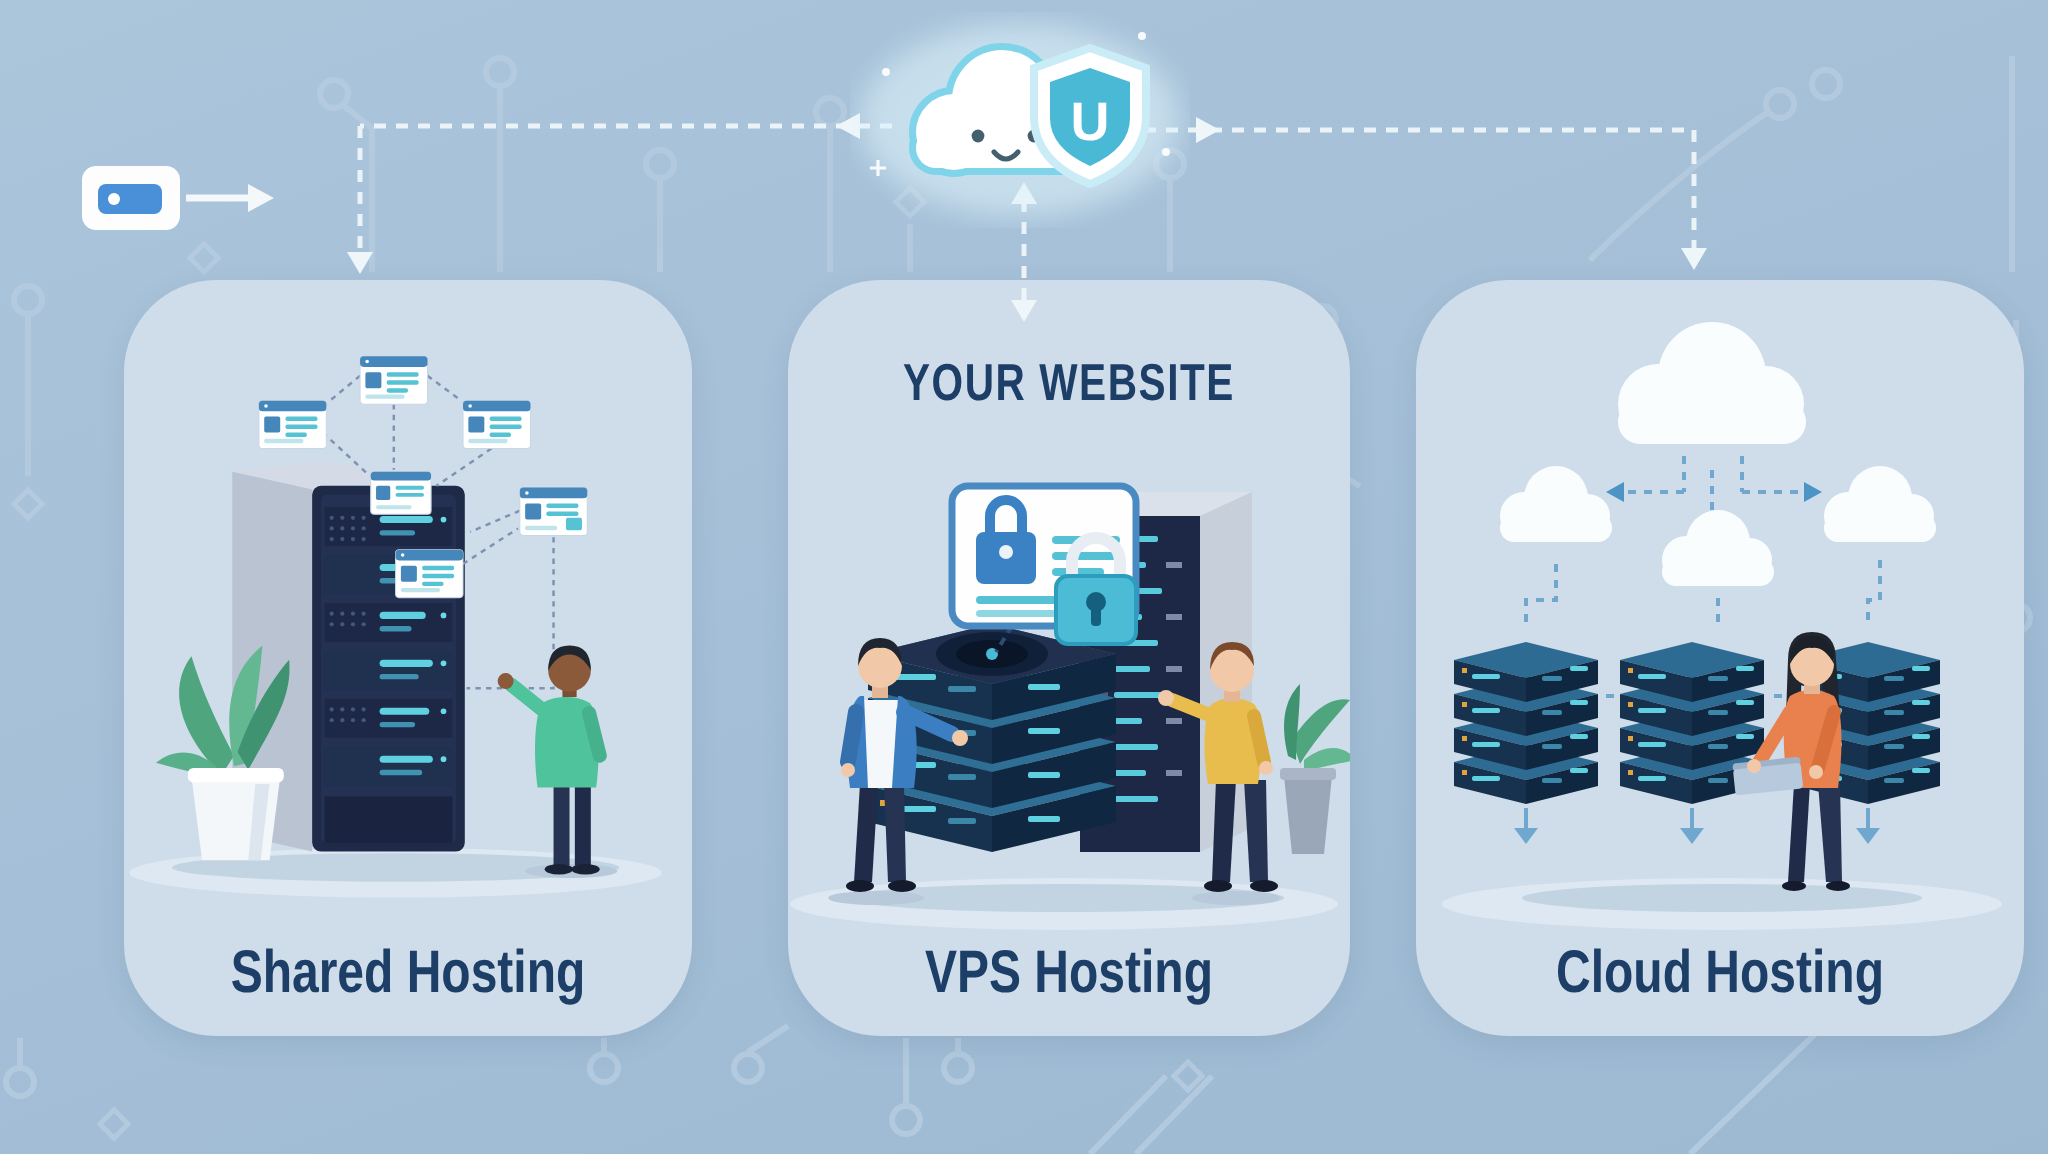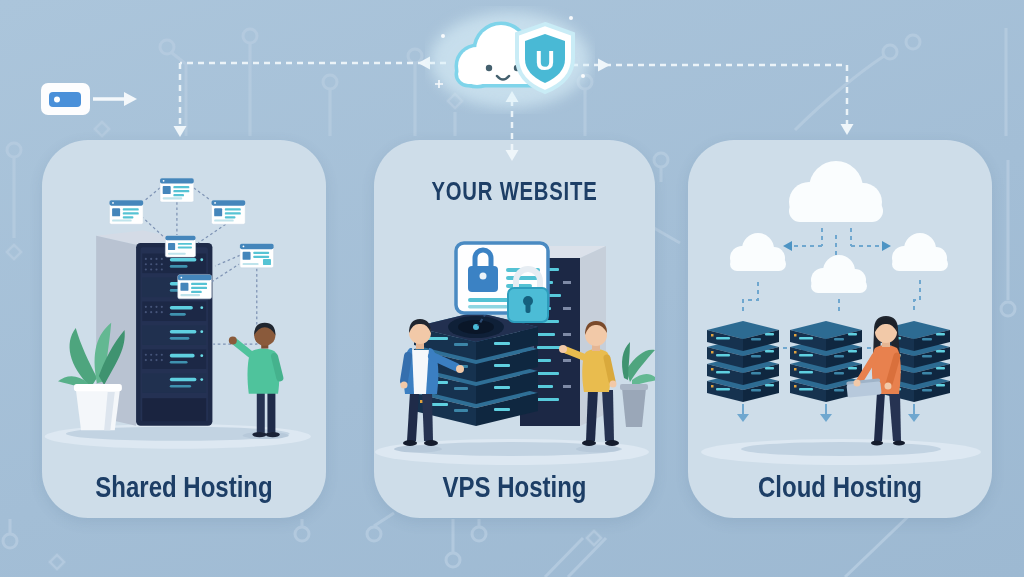--- a/index.html
+++ b/index.html
@@ -1,21 +1,21 @@
 <!DOCTYPE html>
 <html><head>
 <meta charset="utf-8">
 <style>
   html,body{margin:0;padding:0;}
   body{font-family:"Liberation Sans", sans-serif;}
   .stage{position:relative;width:1024px;height:577px;overflow:hidden;
          background:linear-gradient(160deg,#abc5db 0%,#a3bed6 55%,#9db9d2 100%);}
   .layer{position:absolute;inset:0;width:1024px;height:577px;}
   .panel{position:absolute;top:140px;height:378px;background:#cedde9;border-radius:46px;
-         box-shadow:0 4px 14px rgba(60,90,120,.12);}
+         box-shadow:0 4px 14px rgba(60,90,120,.12);margin-left:20px;}
   .panel-shared{left:42px;width:284px;}
   .panel-vps{left:374px;width:281px;}
   .panel-cloud{left:688px;width:304px;}
   .illus{position:absolute;inset:0;width:100%;height:100%;}
   .panel-label{position:absolute;bottom:14px;left:0;width:100%;text-align:center;
                font-weight:bold;font-size:30px;color:#1d3e66;transform:scaleX(.8);
                transform-origin:50% 50%;letter-spacing:0px;}
   .panel-heading{position:absolute;top:36px;left:0;width:100%;text-align:center;
                  font-weight:bold;font-size:26px;color:#1d3e66;transform:scaleX(.78);
                  transform-origin:50% 50%;letter-spacing:1px;}

